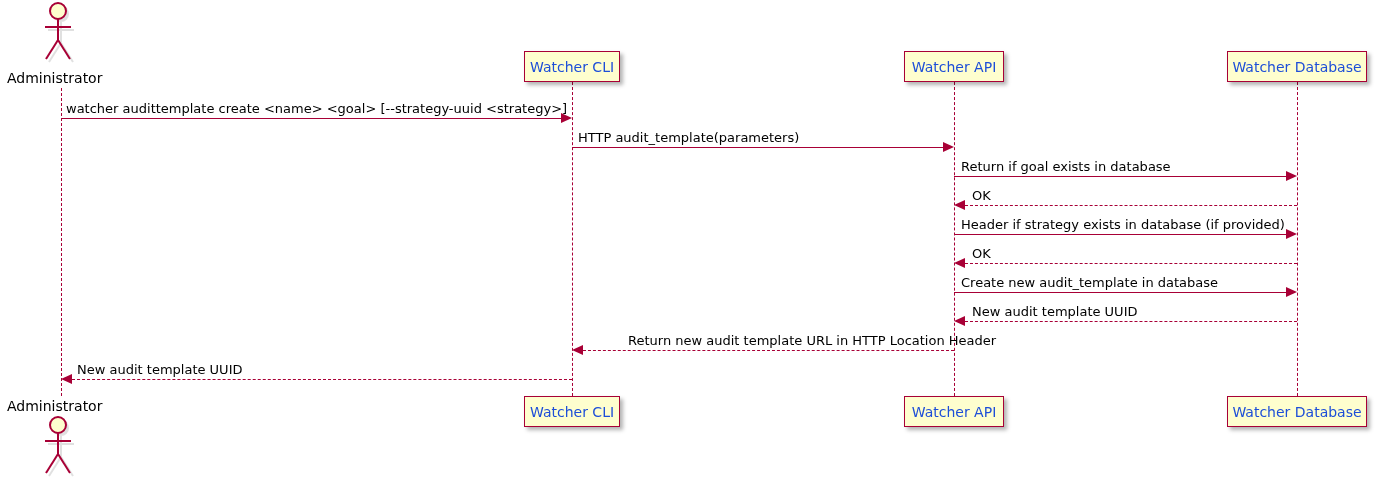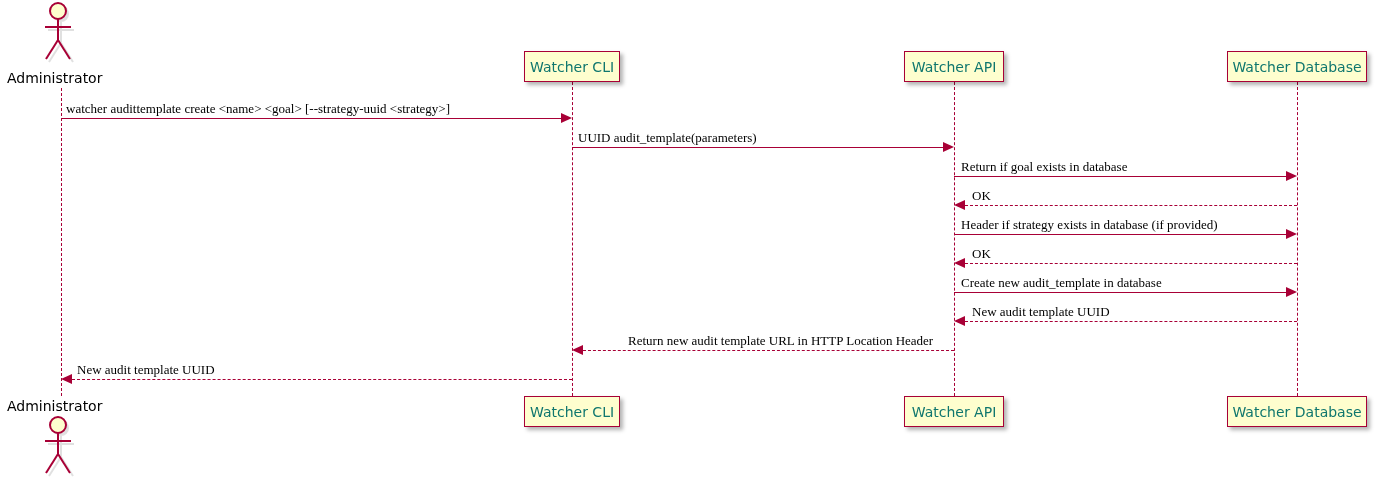--- a/index.html
+++ b/index.html
@@ -24,21 +24,21 @@
     width: 0;
     border-left: 1px dashed #A80036;
     z-index: 1;
   }
   
   .participant {
     position: absolute;
     box-sizing: border-box;
     background: #FEFECE;
     border: 1.5px solid #A80036;
-    color: #0f766e;
+    color: #1d4ed8;
     font-size: 14px;
     line-height: 1;
     display: flex;
     align-items: center;
     justify-content: center;
     box-shadow: 3px 3px 4px rgba(0,0,0,0.30);
     z-index: 3;
     white-space: nowrap;
     padding: 0 9px;
   }
@@ -80,21 +80,20 @@
     border-bottom: 5px solid transparent;
     border-right: 11px solid #A80036;
   }
   .msg-label {
     position: absolute;
     font-size: 13px;
     color: #000000;
     white-space: nowrap;
     z-index: 2;
     line-height: 1;
-    font-family: Liberation Serif, serif;
   }
 </style>
 </head>
 <body>
 
 <div id="diagram">
 
   <div class="lifeline" style="left:61px; top:88px; height:308px;"></div>
   <div class="lifeline" style="left:572px; top:82px; height:314px;"></div>
   <div class="lifeline" style="left:954px; top:82px; height:314px;"></div>
@@ -125,21 +124,21 @@
   <div class="participant" style="left:1227px; top:51px; width:140px; height:31px;">
     <span>Watcher Database</span>
   </div>
 
   <div class="msg-line" style="left:61px; top:118px; width:500px;"></div>
   <div class="arrowhead right" style="left:561px; top:113px;"></div>
   <div class="msg-label" style="left:66px; top:102px;">watcher audittemplate create &lt;name&gt; &lt;goal&gt; [--strategy-uuid &lt;strategy&gt;]</div>
 
   <div class="msg-line" style="left:572px; top:147px; width:371px;"></div>
   <div class="arrowhead right" style="left:943px; top:142px;"></div>
-  <div class="msg-label" style="left:578px; top:131px;">UUID audit_template(parameters)</div>
+  <div class="msg-label" style="left:578px; top:131px;">HTTP audit_template(parameters)</div>
 
   <div class="msg-line" style="left:954px; top:176px; width:332px;"></div>
   <div class="arrowhead right" style="left:1286px; top:171px;"></div>
   <div class="msg-label" style="left:961px; top:160px;">Return if goal exists in database</div>
 
   <div class="msg-line dotted" style="left:965px; top:205px; width:332px;"></div>
   <div class="arrowhead left" style="left:954px; top:200px;"></div>
   <div class="msg-label" style="left:972px; top:189px;">OK</div>
 
   <div class="msg-line" style="left:954px; top:234px; width:332px;"></div>

